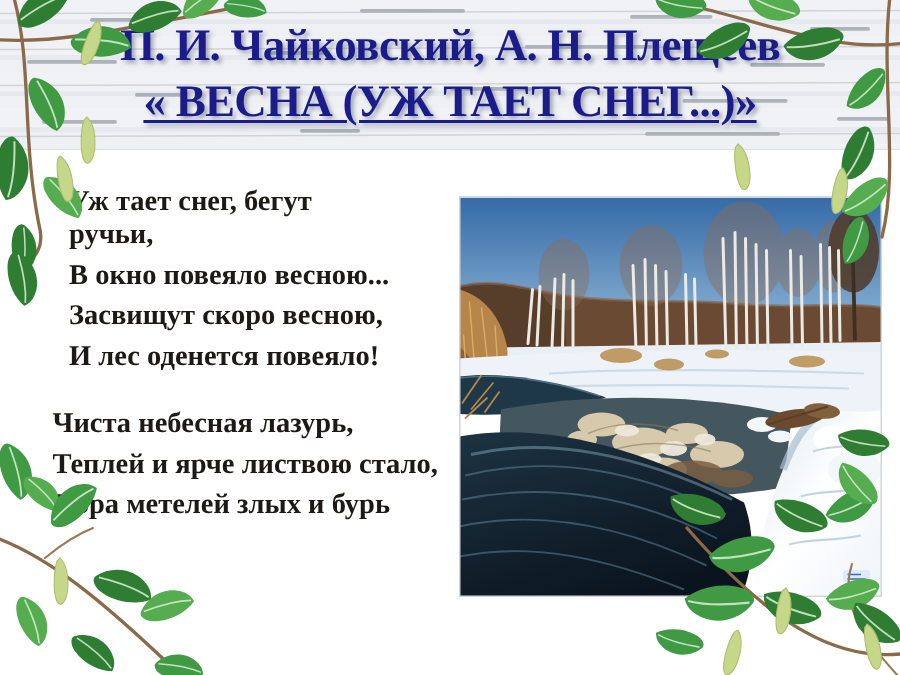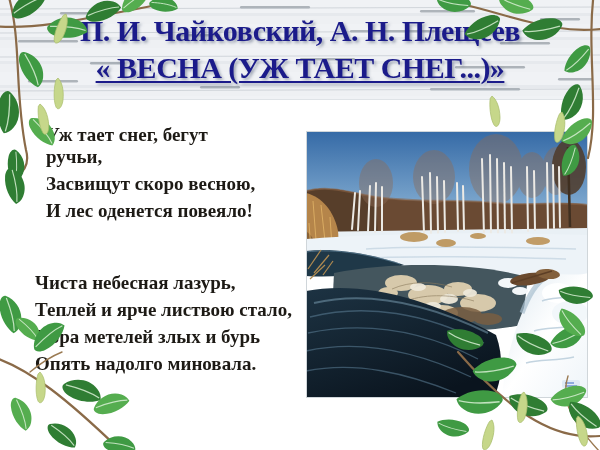--- a/index.html
+++ b/index.html
@@ -67,28 +67,28 @@
       </g>
     </svg>
     <div class="title-text">
       <div class="l1">П. И. Чайковский, А. Н. Плещеев</div>
       <div class="l2">« ВЕСНА (УЖ ТАЕТ СНЕГ...)»</div>
     </div>
   </div>
 
   <div class="stanza stanza-1">
     <p>Уж тает снег, бегут ручьи,</p>
+    <p>В окно повеяло весною...</p>
     <p>Засвищут скоро весною,</p>
     <p>И лес оденется повеяло!</p>
   </div>
   <div class="stanza stanza-2">
     <p>Чиста небесная лазурь,</p>
     <p>Теплей и ярче листвою стало,</p>
     <p>Пора метелей злых и бурь</p>
-    <p>Опять надолго миновала.</p>
   </div>
 
   <svg class="photo" viewBox="0 0 282 267">
     <defs>
       <linearGradient id="sky" x1="0" y1="0" x2="0" y2="1">
         <stop offset="0" stop-color="#356aa6"></stop>
         <stop offset="0.65" stop-color="#7fa9cf"></stop>
         <stop offset="1" stop-color="#d7e6f0"></stop>
       </linearGradient>
       <linearGradient id="water" x1="0" y1="0" x2="0.6" y2="1">

